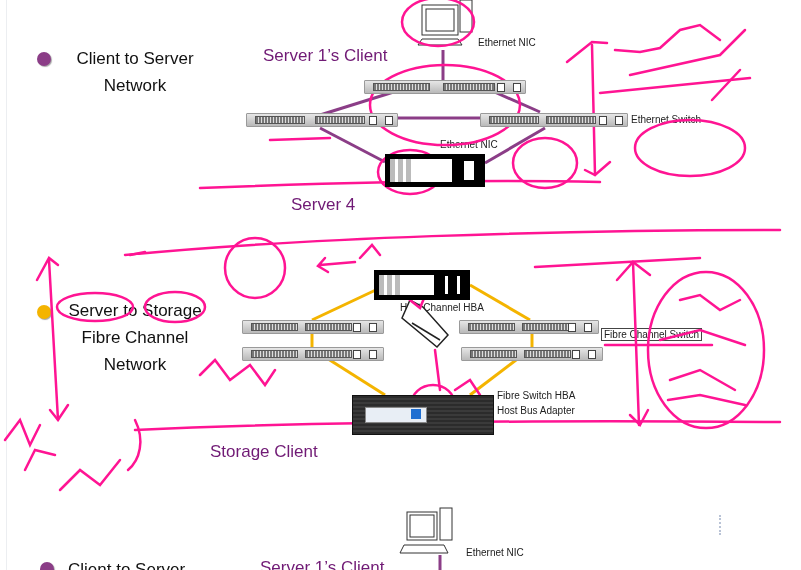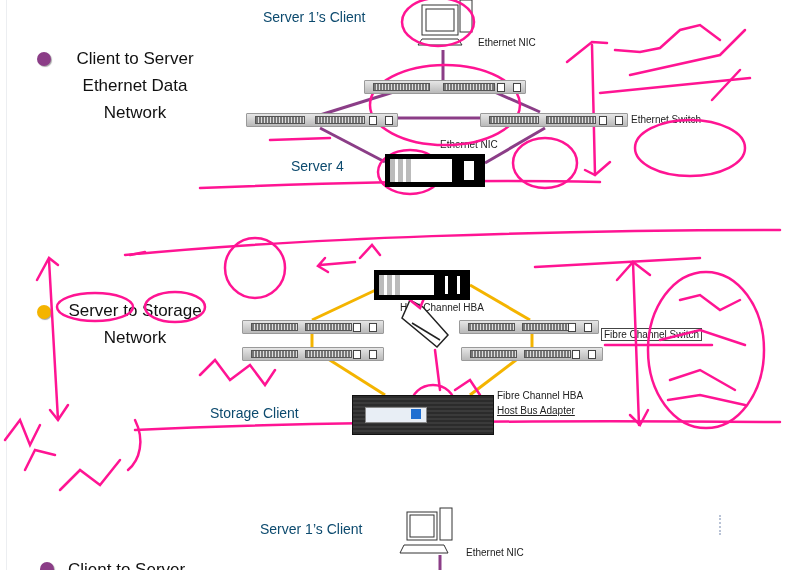--- a/index.html
+++ b/index.html
@@ -2,60 +2,60 @@
 <html><head>
 <meta charset="utf-8">
 <style>
   html, body { margin: 0; padding: 0; }
   body { width: 801px; height: 570px; overflow: hidden; background: #ffffff; position: relative; font-family: "Liberation Sans", "DejaVu Sans", sans-serif; }
   .page { position: absolute; left: 6px; top: 0; width: 739px; height: 570px; background: #fff; border-left: 1px solid #eceef1; border-right: 1px solid #e4e6ea; }
   .right-gutter { position: absolute; left: 746px; top: 0; width: 55px; height: 570px; background: #fff; }
   .abs { position: absolute; }
   .bullet-text { font-size: 17px; color: #111; text-align: center; line-height: 27px; }
   .bullet { position: absolute; width: 14px; height: 14px; border-radius: 50%; box-shadow: 1px 1px 1px rgba(0,0,0,0.35); }
-  .blue-label { font-size: 14px; color: #0c4a6e; white-space: nowrap; }
+  .blue-label { font-size: 17px; color: #701a75; white-space: nowrap; margin-top: 37px; }
   .small-label { font-size: 10px; color: #222; white-space: nowrap; }
   .switch { position: absolute; height: 12px; border: 1px solid #9a9a9a; background: linear-gradient(#e6e6e6, #b9b9b9); border-radius: 1px; }
   .switch .port { position: absolute; top: 2px; height: 6px; border: 1px solid #555; background: repeating-linear-gradient(90deg, #777 0 2px, #ddd 2px 3px); }
   .switch .mod { position: absolute; top: 2px; width: 6px; height: 7px; border: 1px solid #444; background: #fff; }
   .server { position: absolute; background: #000; border: 1px solid #000; }
   .server .panel { position: absolute; background: #fff; }
   .fc-label-box { border: 1px solid #444; padding: 0 2px; background: #fff; }
   svg { position: absolute; left: 0; top: 0; overflow: visible; }
   .scroll-marks { position: absolute; left: 719px; top: 515px; width: 2px; height: 20px; }
 </style>
 </head>
 <body>
 
 <div class="page"></div>
 <div class="right-gutter"></div>
 
 <div class="bullet" style="left:37px; top:52px; background:#8b3d87;"></div>
 <div class="abs bullet-text" style="left:55px; top:45px; width:160px;">
   <div>Client to Server</div>
-  <div>Ethernet Data</div>
   <div>Network</div>
 </div>
 
 <div class="abs blue-label" style="left:263px; top:9px;">Server 1’s Client</div>
 <div class="abs small-label" style="left:478px; top:37px;">Ethernet NIC</div>
 <div class="abs blue-label" style="left:291px; top:158px;">Server 4</div>
 <div class="abs small-label" style="left:440px; top:139px;">Ethernet NIC</div>
 <div class="abs small-label" style="left:631px; top:114px;">Ethernet Switch</div>
 
 <div class="bullet" style="left:37px; top:305px; background:#f4b400;"></div>
 <div class="abs bullet-text" style="left:55px; top:297px; width:160px;">
   <div>Server to Storage</div>
+  <div>Fibre Channel</div>
   <div>Network</div>
 </div>
 <div class="abs small-label" style="left:400px; top:302px;">Host Channel HBA</div>
 <div class="abs small-label fc-label-box" style="left:601px; top:328px;">Fibre Channel Switch</div>
 <div class="abs blue-label" style="left:210px; top:405px;">Storage Client</div>
-<div class="abs small-label" style="left:497px; top:390px;">Fibre Channel HBA</div>
-<div class="abs small-label" style="left:497px; top:405px;text-decoration:underline;">Host Bus Adapter</div>
+<div class="abs small-label" style="left:497px; top:390px;">Fibre Switch HBA</div>
+<div class="abs small-label" style="left:497px; top:405px;">Host Bus Adapter</div>
 
 <div class="abs blue-label" style="left:260px; top:521px;">Server 1’s Client</div>
 <div class="abs small-label" style="left:466px; top:547px;">Ethernet NIC</div>
 <div class="bullet" style="left:40px; top:562px; background:#8b3d87;"></div>
 <div class="abs bullet-text" style="left:68px; top:556px; width:160px; text-align:left;">
   <div>Client to Server</div>
 </div>
 
 <svg width="801" height="570">
 

